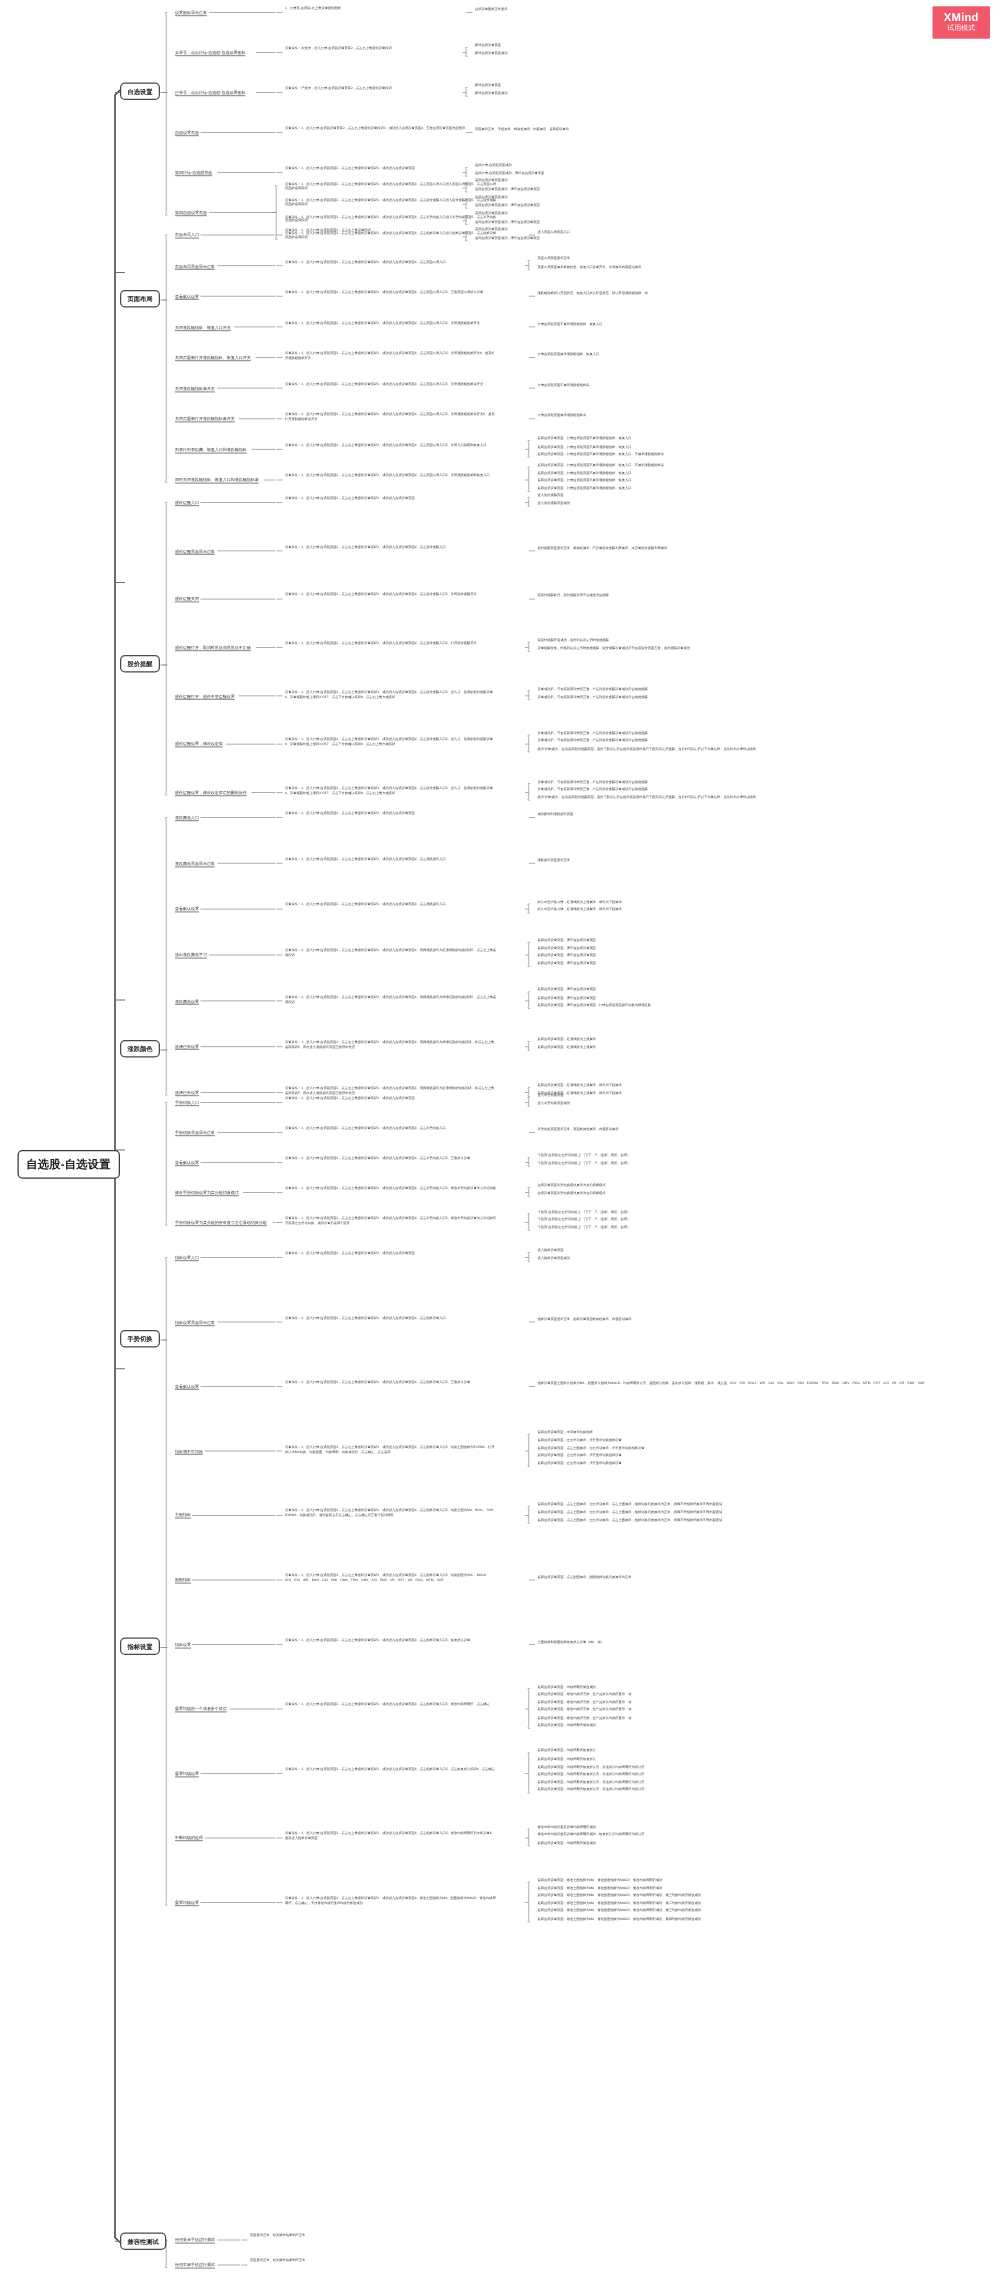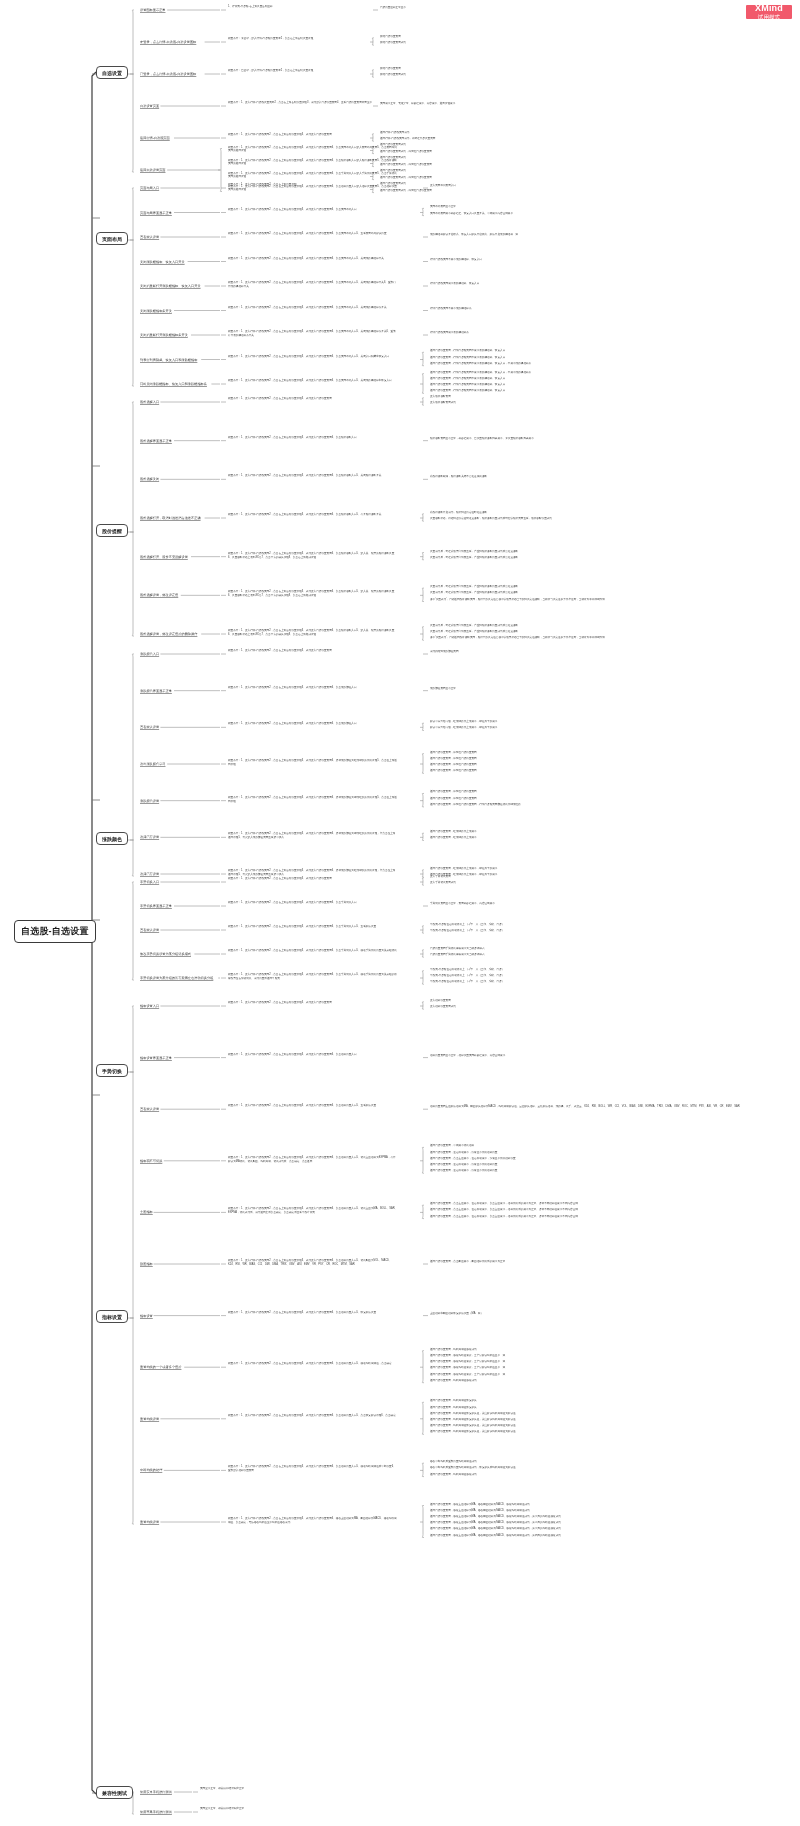--- a/index.html
+++ b/index.html
@@ -10,21 +10,21 @@
     background:#ffffff;
     font-family:"Liberation Sans","DejaVu Sans",sans-serif;
     position:relative;
     overflow:hidden;
   }
   #canvas { position:absolute; inset:0; }
 
   
   .xmind-badge{
     position:absolute; top:5px; right:8px;
-    width:46px; height:14px;
+    width:46px; height:26px;
     background:#f1596b;
     color:#fff;
     display:flex; flex-direction:column;
     align-items:center; justify-content:center;
     line-height:1;
     border-radius:1px;
     z-index:50;
   }
   .xmind-badge .xb-main{ font-size:9px; font-weight:bold; letter-spacing:.2px;}
   .xmind-badge .xb-sub{ font-size:5.5px; margin-top:2px; letter-spacing:.1px;}

